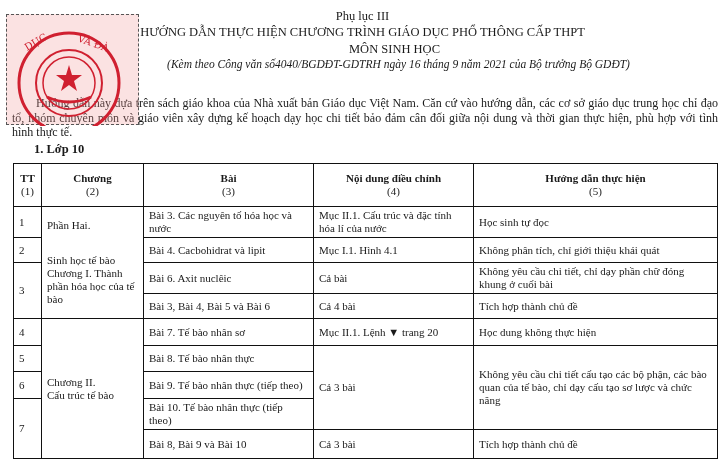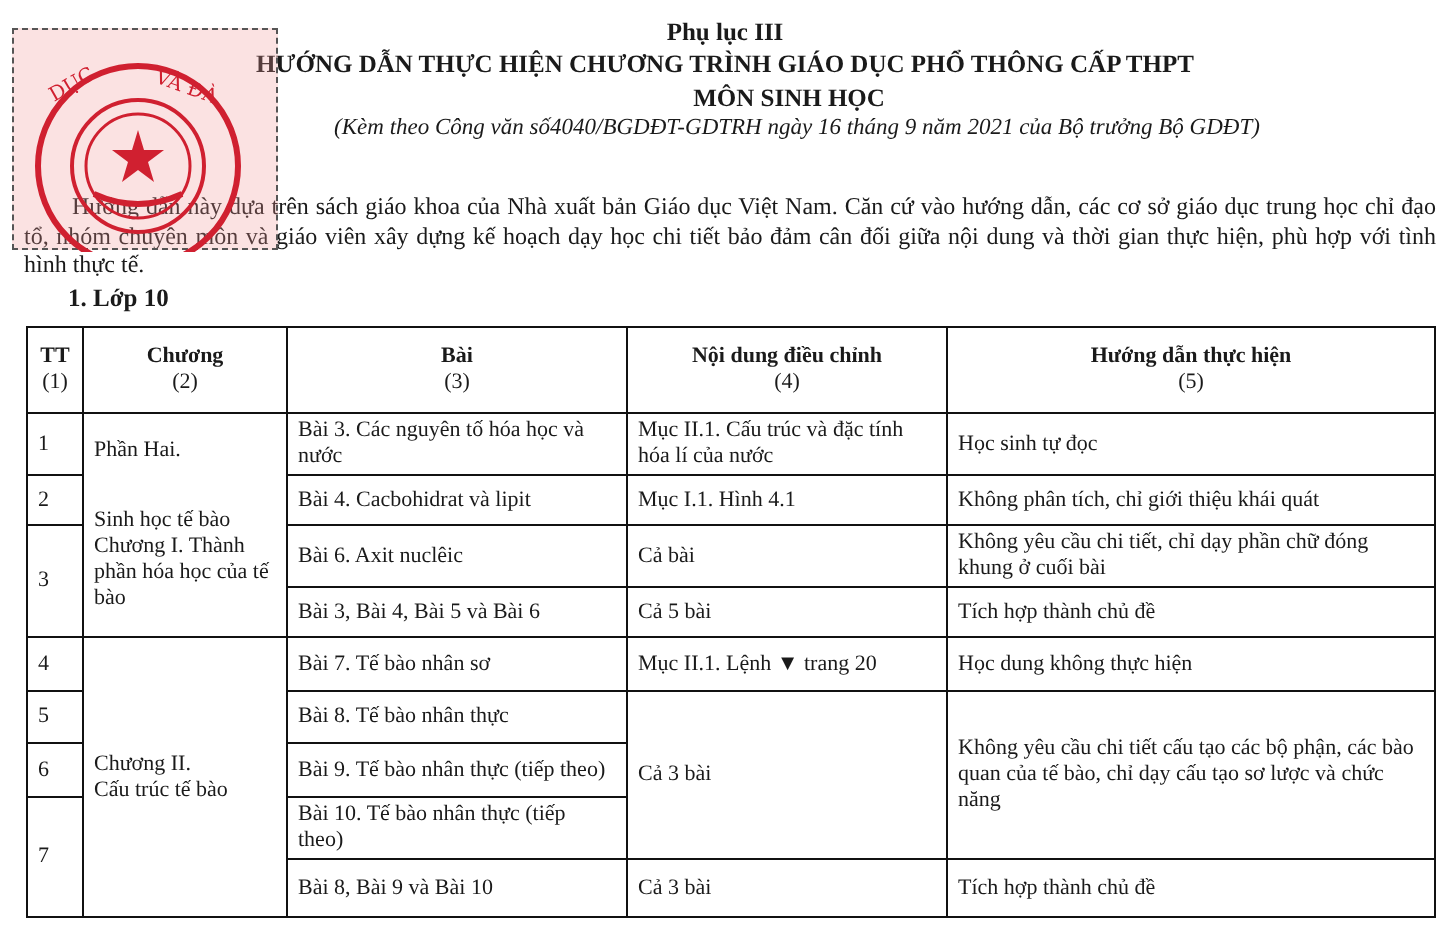--- a/index.html
+++ b/index.html
@@ -1,17 +1,17 @@
 <!DOCTYPE html>
 <html><head>
 <meta charset="utf-8">
 <style>
   html,body{margin:0;padding:0;background:#fff;}
   body{width:725px;height:463px;position:relative;overflow:hidden;font-family:"Liberation Serif","DejaVu Serif",serif;color:#1a1a1a;}
-  .hdr{position:absolute;left:0;width:725px;text-align:center;font-weight:bold;font-size:12.5px;line-height:16px;}
+  .hdr{position:absolute;left:0;width:725px;text-align:center;font-weight:normal;font-size:12.5px;line-height:16px;}
   .h1{top:8px;}
   .h2{top:24px;}
   .h3{top:41px;padding-left:32px;}
   .sub{position:absolute;top:58px;left:0;width:725px;text-align:center;font-style:italic;font-size:11.5px;padding-left:40px;box-sizing:border-box;margin-left:16px;}
   .para{position:absolute;top:96px;left:12px;width:706px;font-size:12px;line-height:14.5px;text-indent:24px;text-align:justify;}
   .section{position:absolute;top:142px;left:34px;font-weight:bold;font-size:12.5px;}
   .stamp{position:absolute;left:6px;top:14px;width:133px;height:111px;border:1.5px dashed #555;background:rgba(240,150,150,0.28);box-sizing:border-box;z-index:5;pointer-events:none;}
   .stamp svg{position:absolute;left:0;top:0;}
   table{position:absolute;left:13px;top:163px;width:704px;border-collapse:collapse;font-size:11px;table-layout:fixed;}
   td,th{border:1.2px solid #111;padding:2px 5px;vertical-align:middle;line-height:13px;}
@@ -78,21 +78,21 @@
       <td>Không phân tích, chỉ giới thiệu khái quát</td>
     </tr>
     <tr style="height:29px">
       <td class="tt" rowspan="2">3</td>
       <td>Bài 6. Axit nuclêic</td>
       <td>Cả bài</td>
       <td>Không yêu cầu chi tiết, chỉ dạy phần chữ đóng khung ở cuối bài</td>
     </tr>
     <tr style="height:25px">
       <td>Bài 3, Bài 4, Bài 5 và Bài 6</td>
-      <td>Cả 5 bài</td>
+      <td>Cả 4 bài</td>
       <td>Tích hợp thành chủ đề</td>
     </tr>
     <tr style="height:27px">
       <td class="tt">4</td>
       <td rowspan="5">
         <div>Chương II.</div>
         <div>Cấu trúc tế bào</div>
       </td>
       <td>Bài 7. Tế bào nhân sơ</td>
       <td>Mục II.1. Lệnh ▼ trang 20</td>

